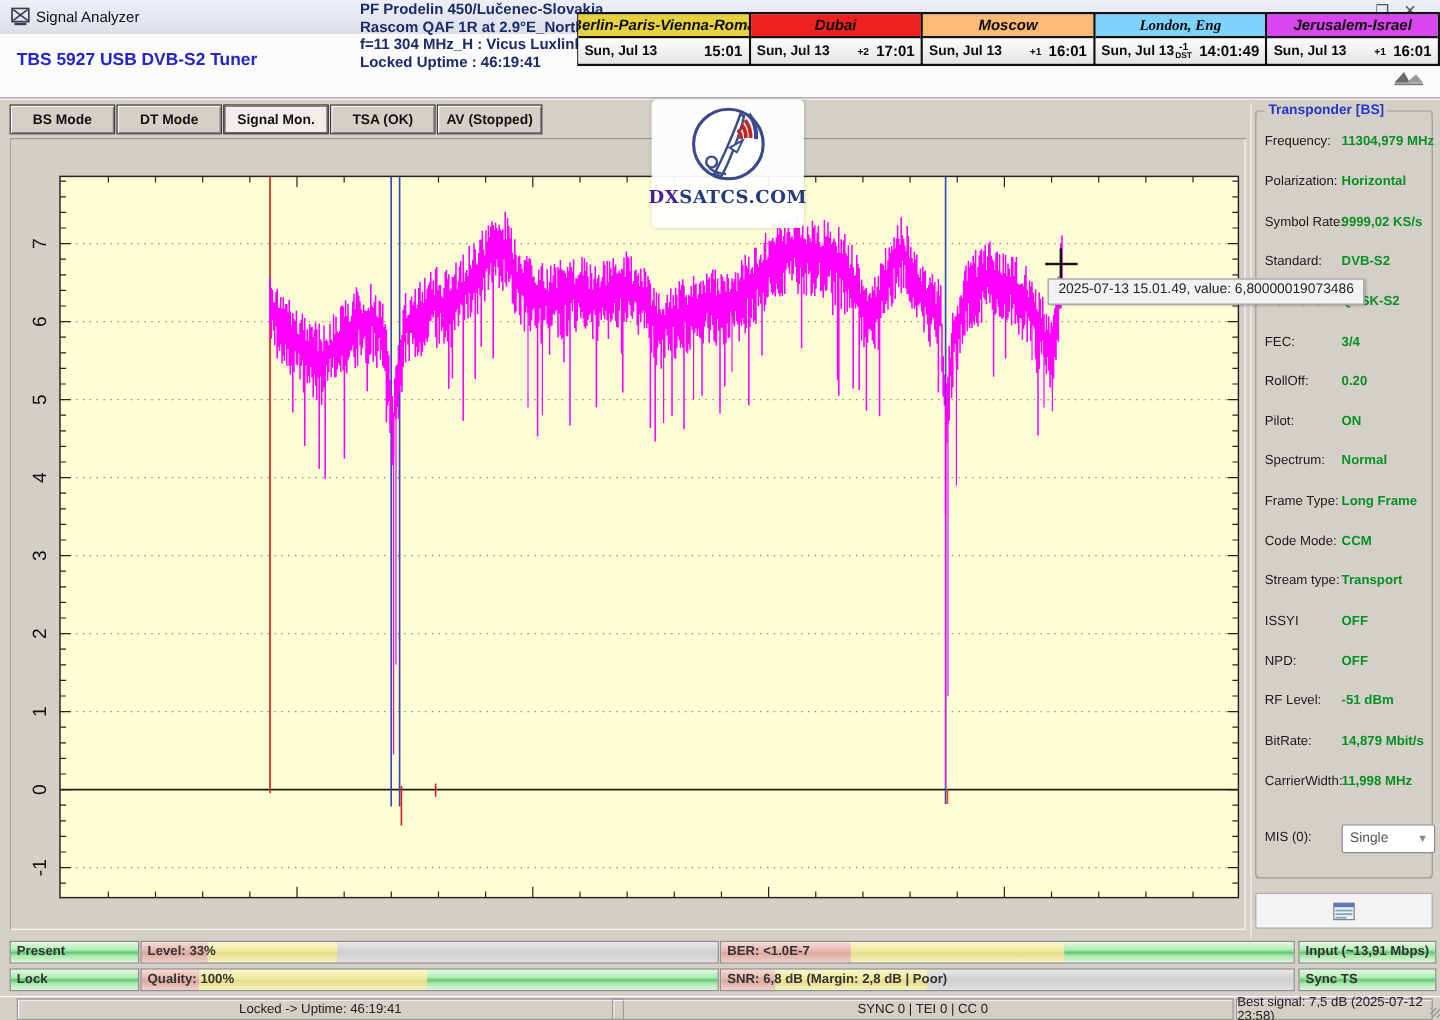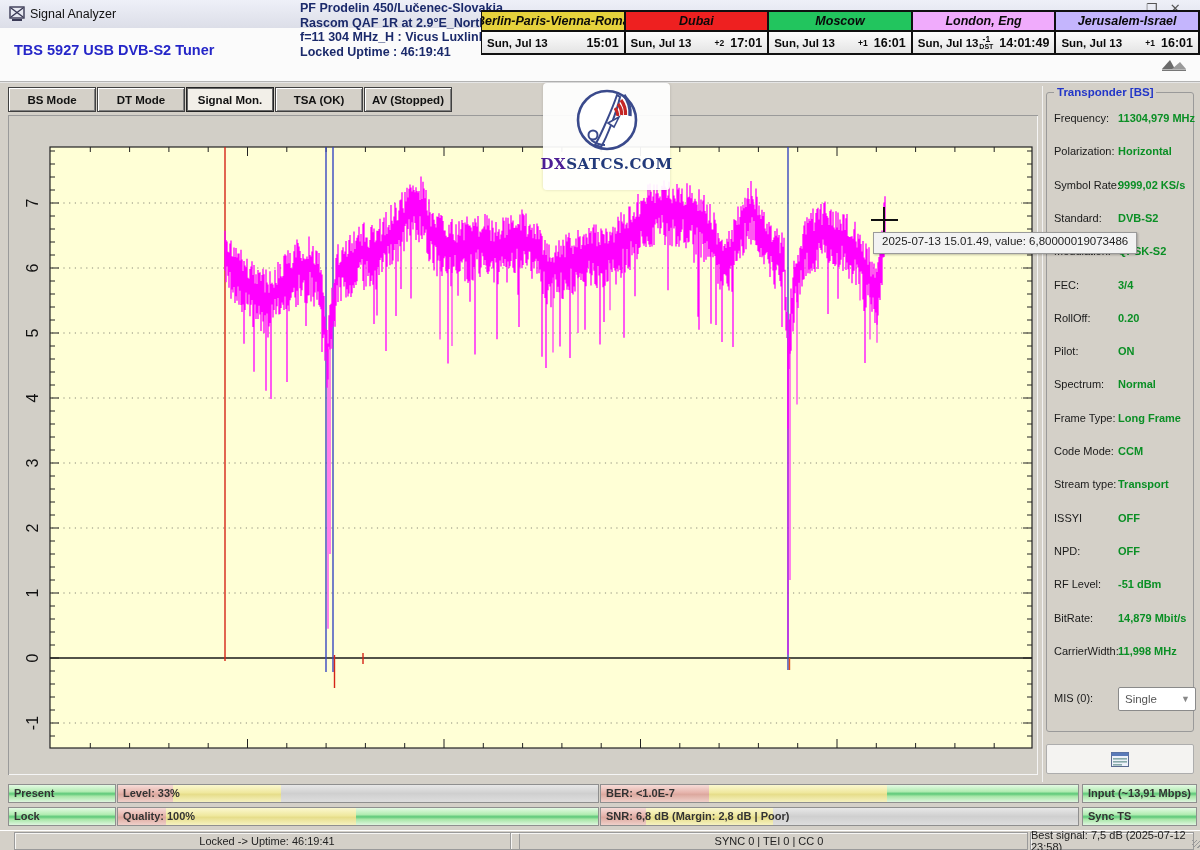--- a/index.html
+++ b/index.html
@@ -110,42 +110,42 @@
         <div class="clock-head" style="background: rgb(238, 32, 32);">Dubai</div>
         <div class="clock-body">
           <span class="clock-date">Sun, Jul 13</span>
           <span class="clock-off">
             <div>+2</div>
           </span>
           <span class="clock-time">17:01</span>
         </div>
       </div>
       <div class="clock">
-        <div class="clock-head" style="background: #22c55e;">Moscow</div>
+        <div class="clock-head" style="background: #fdba74;">Moscow</div>
         <div class="clock-body">
           <span class="clock-date">Sun, Jul 13</span>
           <span class="clock-off">
             <div>+1</div>
           </span>
           <span class="clock-time">16:01</span>
         </div>
       </div>
       <div class="clock">
-        <div class="clock-head" style="background: #f0abfc;">London, Eng</div>
+        <div class="clock-head" style="background: #7dd3fc; font-family: Liberation Serif, serif;">London, Eng</div>
         <div class="clock-body">
           <span class="clock-date">Sun, Jul 13</span>
           <span class="clock-off">
             <div>-1</div>
             <div class="dst">DST</div>
           </span>
           <span class="clock-time">14:01:49</span>
         </div>
       </div>
       <div class="clock">
-        <div class="clock-head" style="background: #c4b5fd;">Jerusalem-Israel</div>
+        <div class="clock-head" style="background: #d946ef;">Jerusalem-Israel</div>
         <div class="clock-body">
           <span class="clock-date">Sun, Jul 13</span>
           <span class="clock-off">
             <div>+1</div>
           </span>
           <span class="clock-time">16:01</span>
         </div>
       </div>
     </div>
   <svg class="abs" id="corner-logo" width="28" height="16" viewBox="0 0 28 16">

